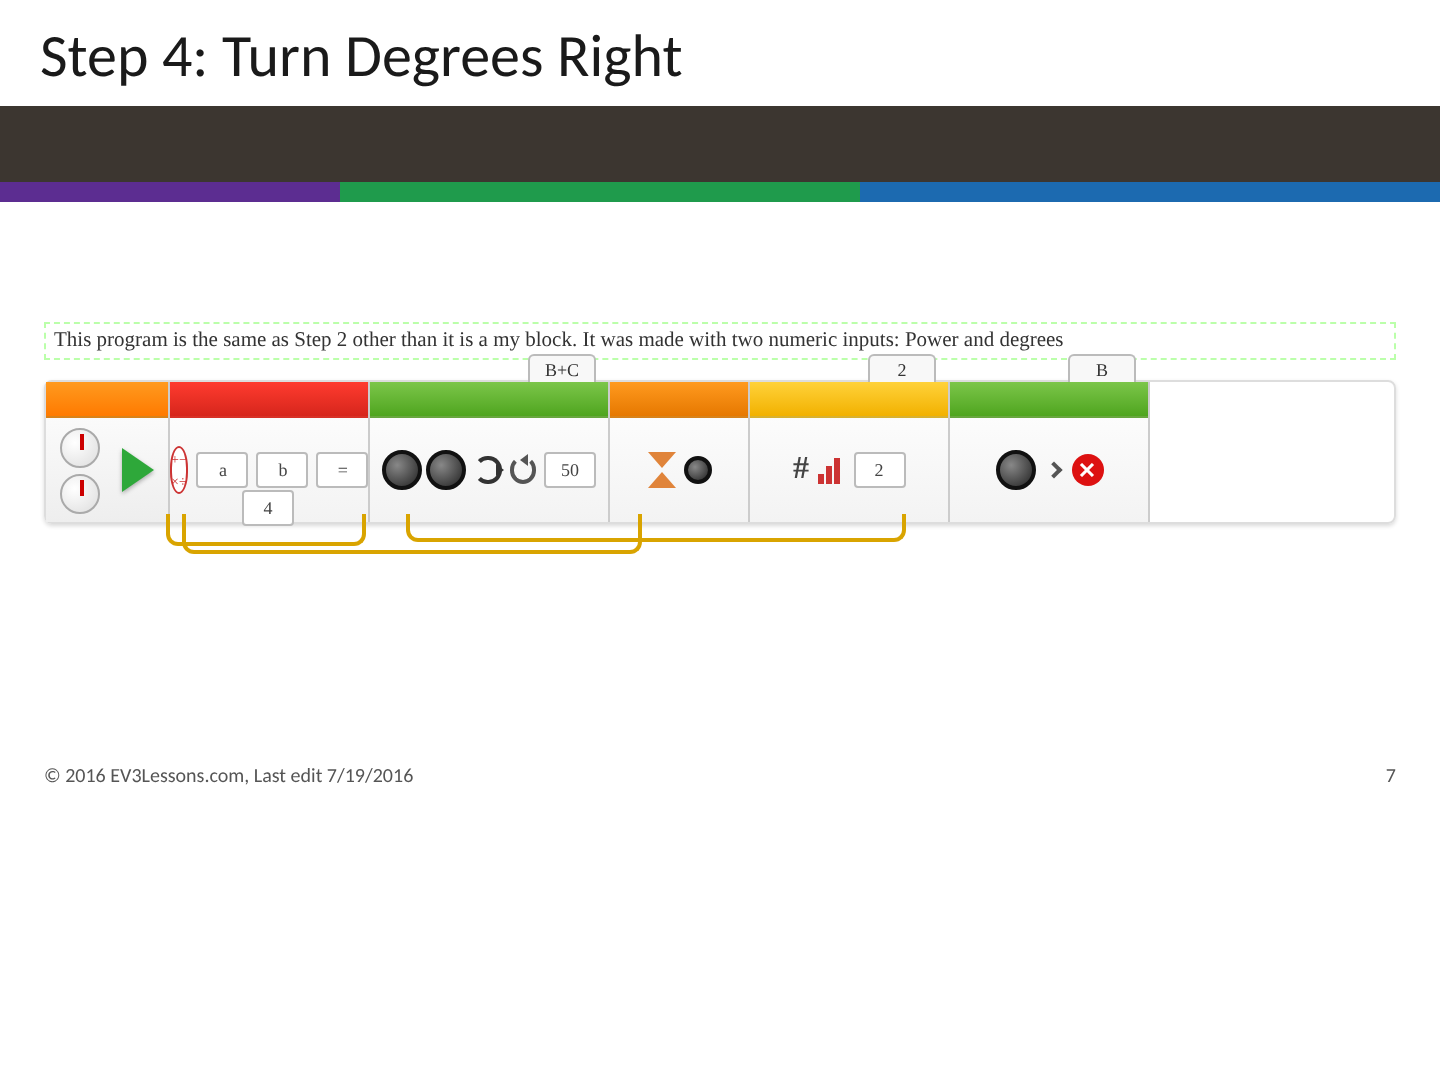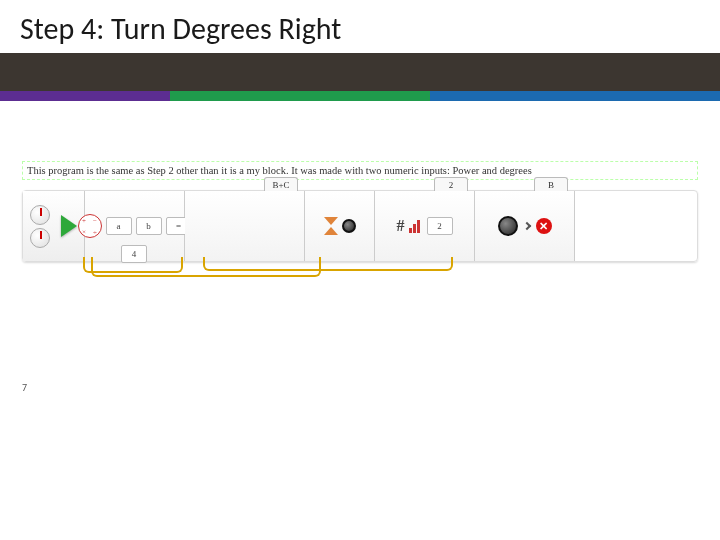--- a/index.html
+++ b/index.html
@@ -9,21 +9,21 @@
   .header-wrap { background:#fff; padding:6px 0 0 0;}
   .title-text { font-size:30px; font-weight:400; color:#1a1a1a; padding:4px 0 6px 20px; display:block;}
   .brown-strip { background:#3c3630; height:38px; position:relative; }
   .color-strip { height:10px; display:flex; }
   .cs-purple { background:#5c2d91; flex:0 0 170px; }
   .cs-green  { background:#1f9b4c; flex:0 0 260px; }
   .cs-blue   { background:#1c6ab0; flex:1; }
   .body { padding: 60px 22px 0 22px; font-size: 11px; color:#333;font-family:Liberation Serif, serif; }
   .desc-box { border:1px dashed #bfa; padding:2px 4px; font-size:10.5px; line-height:1.25; margin-bottom:10px; position:relative;}
   .program { display:flex; align-items:stretch; height:72px; border:1px solid #ddd; border-radius:4px; overflow:visible; box-shadow:0 1px 2px rgba(0,0,0,.15); position:relative;}
-  .blk { position:relative; border-right:1px solid #ccc; display:flex; flex-direction:row;justify-content:center; }
+  .blk { position:relative; border-right:1px solid #ccc; display:flex; flex-direction:column; }
   .blk-head { height:18px; border-bottom:1px solid rgba(0,0,0,.15);}
   .blk-body { flex:1; display:flex; align-items:center; justify-content:center; gap:4px; padding:0 6px; font-size:10px;}
   .field { background:#fff; border:1px solid #bbb; border-radius:2px; min-width:26px; height:18px; display:flex; align-items:center; justify-content:center; font-size:9px; color:#444;}
   .port-tab { position:absolute; top:-14px; right:6px; height:14px; min-width:34px; padding:0 6px; border:1px solid #bbb; border-bottom:none; border-radius:3px 3px 0 0; background:#f8f8f8; font-size:9px; display:flex; align-items:center; justify-content:center; color:#333;}
   .start { width:62px; background:linear-gradient(#fff,#eee); }
   .start .blk-head{ background:linear-gradient(#ff9a1f,#ff7a00);}
   .start-inner{display:flex;align-items:center;justify-content:space-around;flex:1;gap:4px;padding:4px;}
   .dial{width:20px;height:20px;border-radius:50%;background:radial-gradient(circle at 35% 35%,#fff,#ddd);border:1px solid #aaa;position:relative;}
   .dial:after{content:"";position:absolute;width:2px;height:8px;background:#c00;left:9px;top:2px;transform-origin:bottom;}
   .play{width:0;height:0;border-left:16px solid #2ea83a;border-top:11px solid transparent;border-bottom:11px solid transparent;filter:drop-shadow(0 1px 1px rgba(0,0,0,.3));}
@@ -105,20 +105,29 @@
           <div class="field">a</div>
           <div class="field">b</div>
           <div class="field">=</div>
         </div>
         <div style="position:absolute;bottom:-2px;left:36px;" class="field">4</div>
       </div>
 
       <div class="blk tankA">
         <div class="port-tab">B+C</div>
         <div class="blk-head"></div>
+        <div class="blk-body">
+          <div style="display:flex;gap:2px;">
+              <div class="wheel"></div>
+              <div class="wheel"></div>
+            </div>
+          <div class="turn-arrow"></div>
+          <div class="cycle"></div>
+          <div class="field">50</div>
+        </div>
       </div>
 
       <div class="blk wait">
         <div class="blk-head"></div>
         <div class="blk-body">
           <div class="hourglass"></div>
           <div class="wheel sm"></div>
         </div>
       </div>
 
@@ -149,16 +158,17 @@
       <div class="wires">
         <div class="wire" style="left:60px;width:100px;height:16px;"></div>
         <div class="wire" style="left:68px;width:230px;height:20px;"></div>
         <div class="wire" style="left:180px;width:250px;height:14px;"></div>
       </div>
 
     </div>
   </div>
 
   <div class="footer">
+    <span>© 2016 EV3Lessons.com, Last edit 7/19/2016</span>
     <span>7</span>
   </div>
 
 </div>
 
 </body></html>

